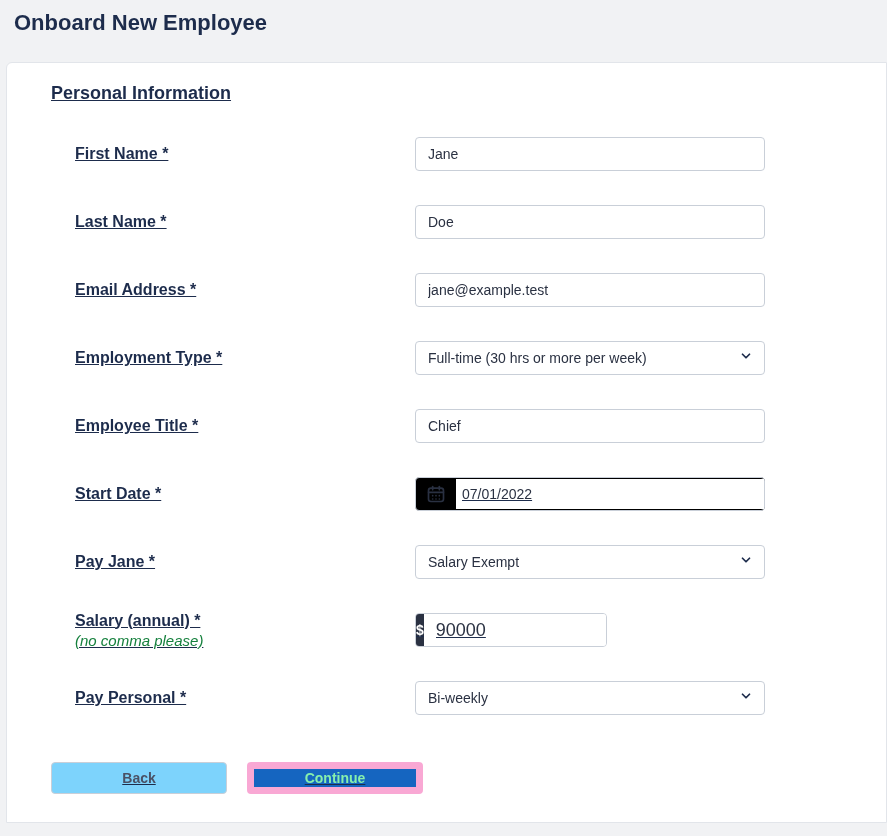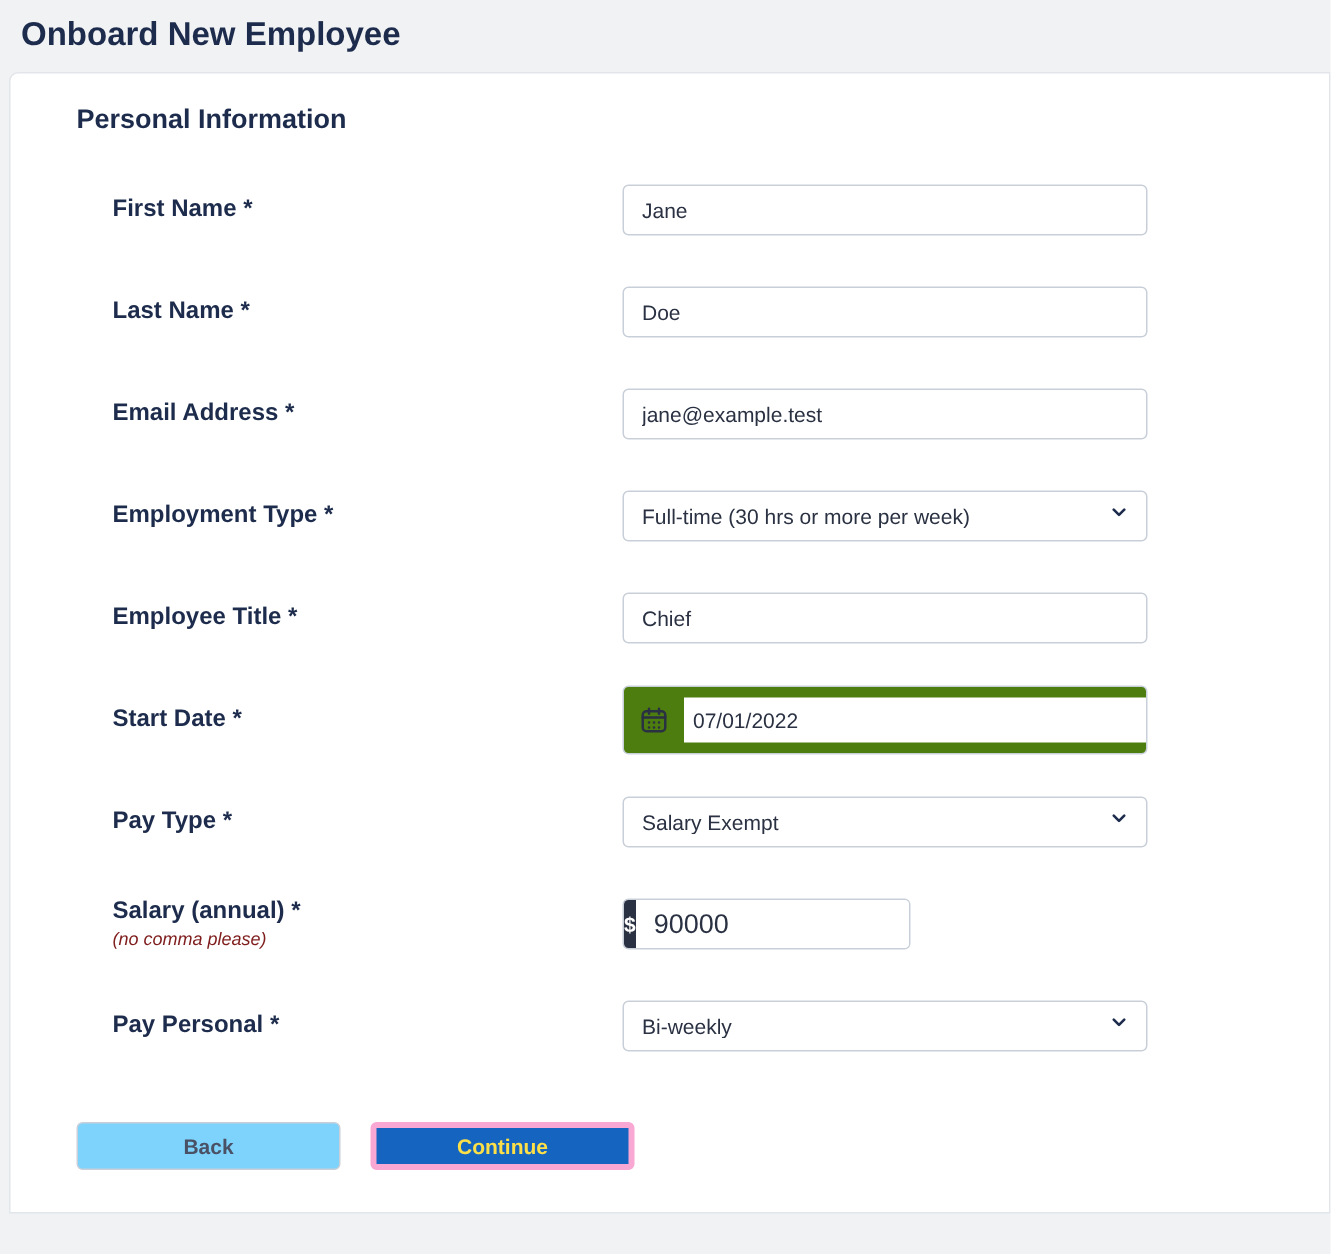--- a/index.html
+++ b/index.html
@@ -14,22 +14,23 @@
     .page-title {
       font-size: 22px;
       font-weight: 700;
       color: #1d2c4c;
       padding: 10px 0 10px 14px;
     }
     .card {
       background: #fff;
       border: 1px solid #e2e5ea;
       border-top-left-radius: 6px;
-      margin: 2px 0 0 6px;
+      margin: 16px 0 0 6px;
       padding: 20px 0 28px 0;
+      text-decoration: underline;
     }
     .section-title {
       font-size: 18px;
       font-weight: 700;
       color: #1d2c4c;
       padding: 0 0 16px 44px;
     }
     .form {
       padding: 0 44px 0 68px;
     }
@@ -42,23 +43,23 @@
     .label-col {
       width: 340px;
       flex-shrink: 0;
     }
     .label {
       font-size: 16px;
       font-weight: 700;
       color: #1d2c4c;
     }
     .hint {
-      font-size: 12px;
+      font-size: 15px;
       font-style: italic;
-      color: #7f1d1d;
+      color: #15803d;
       font-weight: 400;
       margin-top: 2px;
     }
     .control-col {
       flex: 0 0 350px;
     }
     .text-input, .select {
       width: 350px;
       height: 34px;
       border: 1px solid #c9cfd8;
@@ -83,24 +84,24 @@
       position: absolute;
       right: 12px;
       top: 50%;
       transform: translateY(-50%);
       pointer-events: none;
     }
     .date-wrap {
       display: flex;
       align-items: center;
       width: 350px;
-      height: 46px;
+      height: 34px;
       border: 1px solid #c9cfd8;
       border-radius: 4px;
-      background: #4d7c0f;
+      background: #000000;
     }
     .date-icon {
       padding: 0 10px 0 10px;
       display: flex;
       align-items: center;
     }
     .date-input {
       border: none;
       height: 30px;
       font-size: 14px;
@@ -151,22 +152,22 @@
       padding: 0;
       width: 176px;
     }
     .btn-secondary {
       background: #7dd3fc;
       border: 1px solid #c9cfd8;
       color: #4a5165;
     }
     .btn-primary {
       background: #1565c0;
-      border: 4px solid #f9a8d4;
-      color: #fde047;
+      border: 7px solid #f9a8d4;
+      color: #86efac;
     }
   </style>
 </head>
 <body>
 
 <h1 class="page-title">Onboard New Employee</h1>
 
 <div class="card">
   <h2 class="section-title">Personal Information</h2>
 
@@ -246,21 +247,21 @@
               <line x1="16" y1="18" x2="16" y2="18"></line>
             </svg>
           </span>
           <input class="date-input" type="text" value="07/01/2022" style="">
         </div>
       </div>
     </div>
 
     <div class="row">
       <div class="label-col">
-        <div class="label">Pay Type *</div>
+        <div class="label">Pay Jane *</div>
       </div>
       <div class="control-col">
         <div class="select-wrap">
           <select class="select">
             <option>Salary Exempt</option>
           </select>
           <span class="chevron">
             <svg width="14" height="14" viewBox="0 0 24 24" fill="none" stroke="#1d2c4c" stroke-width="3" stroke-linecap="round" stroke-linejoin="round">
                 <polyline points="6 9 12 15 18 9"></polyline>
               </svg>

